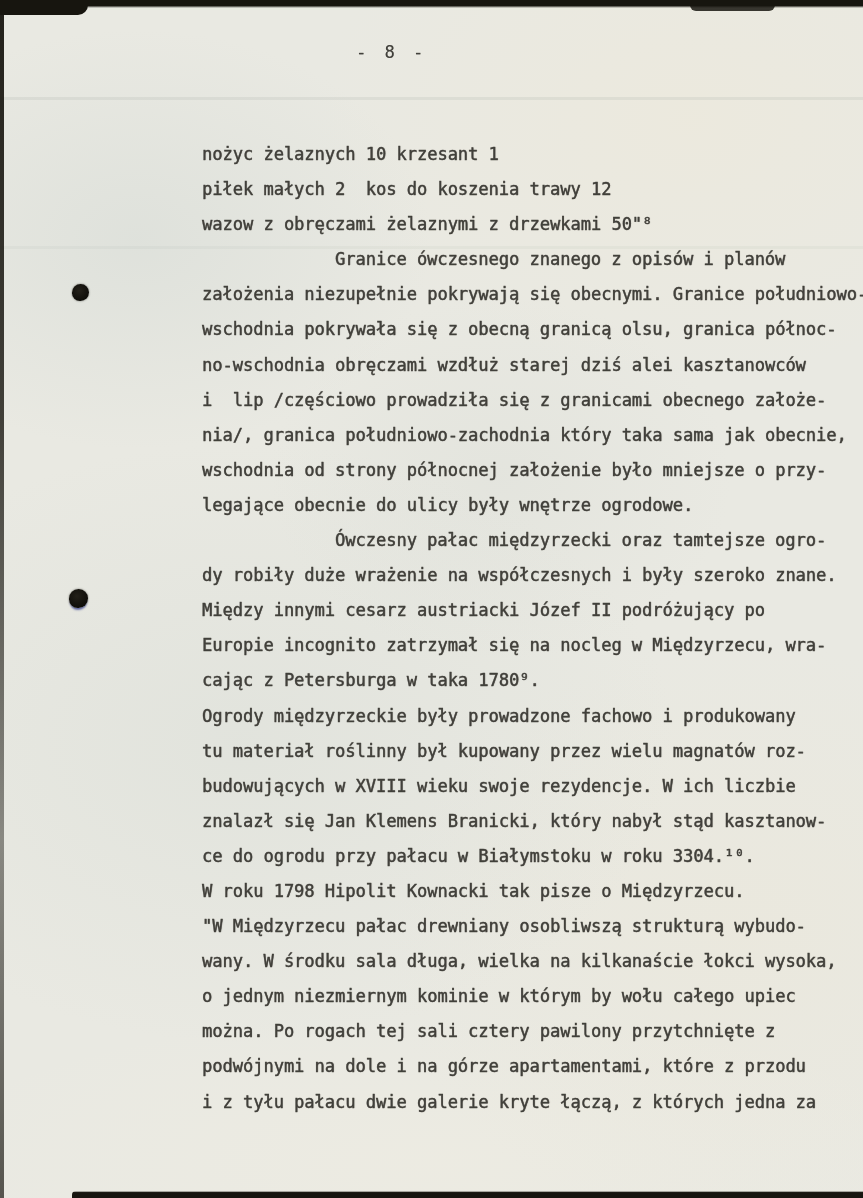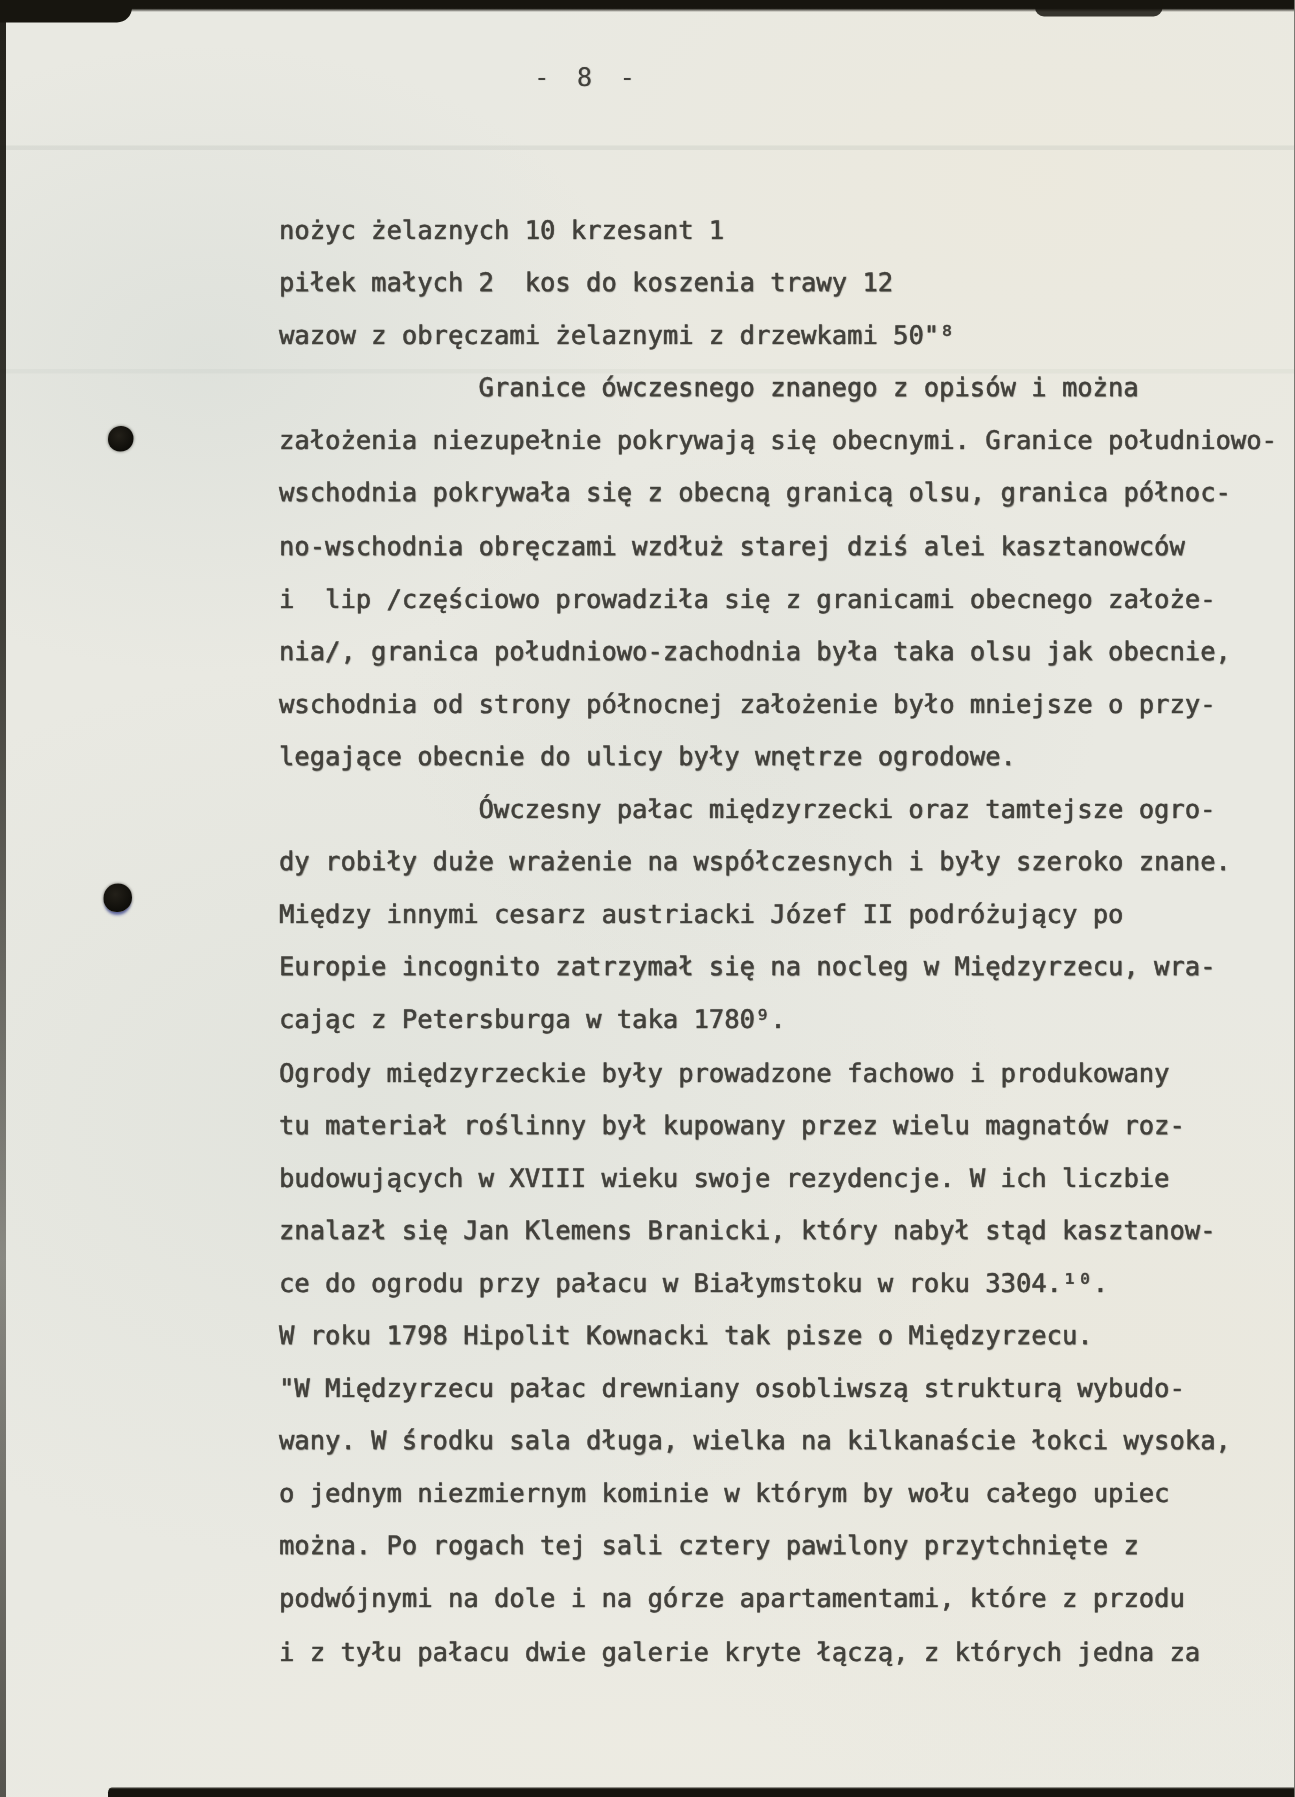--- a/index.html
+++ b/index.html
@@ -82,21 +82,21 @@
     left: 356px;
     top: 42px;
     font-size: 17px;
     letter-spacing: 4px;
     white-space: pre;
     text-shadow: 0.4px 0.4px 0.6px rgba(60,58,52,0.55);
   }
 
   .text-block {
     position: absolute;
-    left: 186px;
+    left: 202px;
     top: 137px;
     width: 660px;
   }
   .text-block .line {
     height: 35.1px;
     line-height: 35.1px;
     font-size: 17px;
     white-space: pre;
     text-shadow: 0.4px 0.4px 0.7px rgba(62,60,54,0.6);
     -webkit-text-stroke: 0.35px rgba(62,60,54,0.85);
@@ -109,26 +109,26 @@
 <div class="scan-page" style="--paper: #e9e9e2; --ink: #42413c; --scan-edge: #17150f;">
   <div class="scan-streak s1"></div>
   <div class="scan-streak s2"></div>
 
   <div class="page-number">- 8 -</div>
 
   <div class="text-block">
       <div class="line">nożyc żelaznych 10 krzesant 1</div>
       <div class="line">piłek małych 2  kos do koszenia trawy 12</div>
       <div class="line">wazow z obręczami żelaznymi z drzewkami 50"⁸</div>
-      <div class="line indent">Granice ówczesnego znanego z opisów i można</div>
+      <div class="line indent">Granice ówczesnego znanego z opisów i planów</div>
       <div class="line">założenia niezupełnie pokrywają się obecnymi. Granice południowo-</div>
       <div class="line">wschodnia pokrywała się z obecną granicą olsu, granica północ-</div>
       <div class="line">no-wschodnia obręczami wzdłuż starej dziś alei kasztanowców</div>
       <div class="line">i  lip /częściowo prowadziła się z granicami obecnego założe-</div>
-      <div class="line">nia/, granica południowo-zachodnia była taka olsu jak obecnie,</div>
+      <div class="line">nia/, granica południowo-zachodnia który taka sama jak obecnie,</div>
       <div class="line">wschodnia od strony północnej założenie było mniejsze o przy-</div>
       <div class="line">legające obecnie do ulicy były wnętrze ogrodowe.</div>
       <div class="line indent">Ówczesny pałac międzyrzecki oraz tamtejsze ogro-</div>
       <div class="line">dy robiły duże wrażenie na współczesnych i były szeroko znane.</div>
       <div class="line">Między innymi cesarz austriacki Józef II podróżujący po</div>
       <div class="line">Europie incognito zatrzymał się na nocleg w Międzyrzecu, wra-</div>
       <div class="line">cając z Petersburga w taka 1780⁹.</div>
       <div class="line">Ogrody międzyrzeckie były prowadzone fachowo i produkowany</div>
       <div class="line">tu materiał roślinny był kupowany przez wielu magnatów roz-</div>
       <div class="line">budowujących w XVIII wieku swoje rezydencje. W ich liczbie</div>

